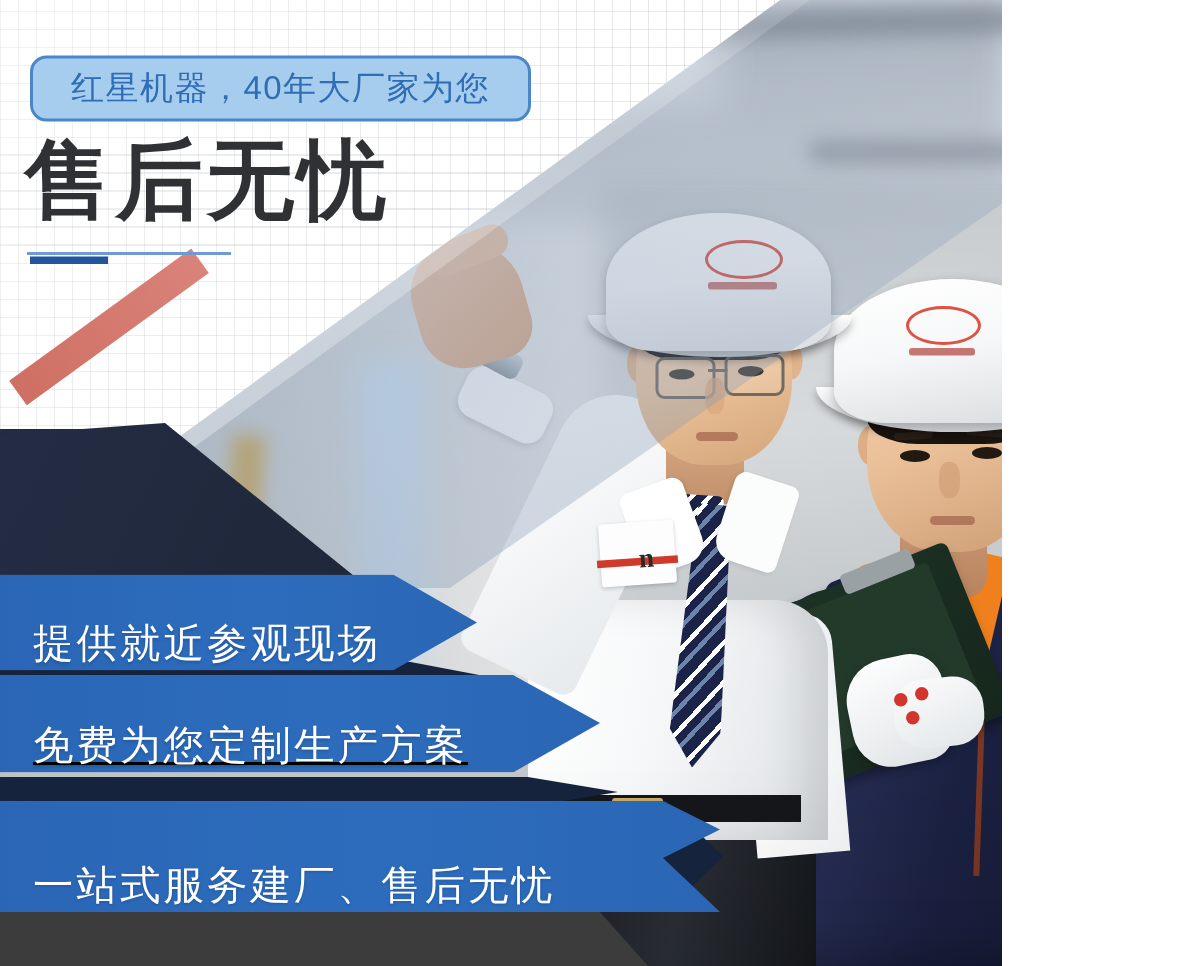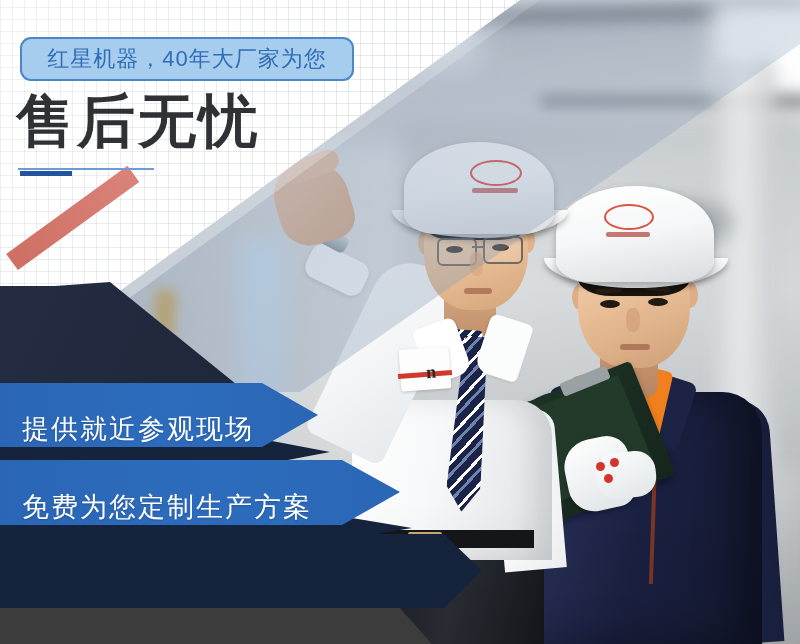--- a/index.html
+++ b/index.html
@@ -1,21 +1,21 @@
 <!DOCTYPE html>
 <html><head>
 <meta charset="utf-8">
 <title>Banner</title>
 <style>
   html,body{margin:0;padding:0;background:#fff;}
   body{font-family:"Liberation Sans","DejaVu Sans",sans-serif;}
 
   #banner{
     position:relative;
-    width:800px;height:644px;
+    width:668px;height:644px;
     overflow:hidden;
     background:#c9ccce;
   }
 
   
   .photo{position:absolute;inset:0;overflow:hidden;}
   .photo-base{
     position:absolute;inset:0;
     background:
       linear-gradient(180deg, rgba(255,255,255,0.55) 0%, rgba(255,255,255,0.12) 26%, rgba(0,0,0,0.05) 62%, rgba(0,0,0,0.12) 100%),
@@ -406,22 +406,22 @@
     position:relative;z-index:2;
     color:#ffffff;font-size:27px;font-weight:400;letter-spacing:2px;
     padding-left:22px;white-space:nowrap;
     text-shadow:0 1px 2px rgba(0,0,0,.18);
   }
 
   #bar1{top:383px;height:64px;width:318px;
         clip-path:polygon(0 0, 262px 0, 318px 32px, 262px 64px, 0 64px);}
   #bar1s{top:441px;height:22px;width:330px;
         clip-path:polygon(0 0, 272px 0, 330px 11px, 272px 22px, 0 22px);}
-  #bar2{top:460px;height:65px;width:400px;
-        clip-path:polygon(0 0, 342px 0, 400px 32px, 342px 65px, 0 65px);}
+  #bar2{top:450px;height:65px;width:400px;
+        clip-path:polygon(0 0, 342px 0, 400px 32px, 342px 65px, 0 65px);text-decoration:underline;}
   #bar2s{top:518px;height:20px;width:412px;
         clip-path:polygon(0 0, 352px 0, 412px 10px, 352px 20px, 0 20px);}
   #bar3{top:534px;height:74px;width:480px;
         clip-path:polygon(0 0, 442px 0, 480px 19px, 442px 38px, 480px 74px, 0 74px);}
   #bar3b{top:534px;height:74px;width:482px;
         clip-path:polygon(0 0, 444px 0, 482px 37px, 444px 74px, 0 74px);}
 
   .bottom-dark{
     position:absolute;left:0;top:608px;width:432px;height:36px;
     background:#3c3c3c;
@@ -554,16 +554,20 @@
     <span class="bar-text">提供就近参观现场</span>
   </div>
 
   <div class="bar-shadow" id="bar2s"></div>
   <div class="bar" id="bar2">
     <div class="bar-fill"></div>
     <span class="bar-text">免费为您定制生产方案</span>
   </div>
 
   <div class="bar-shadow" id="bar3b"></div>
+  <div class="bar" id="bar3">
+    <div class="bar-fill"></div>
+    <span class="bar-text">一站式服务建厂、售后无忧</span>
+  </div>
 
   <div class="bottom-dark"></div>
 
 </div>
 
 </body></html>

